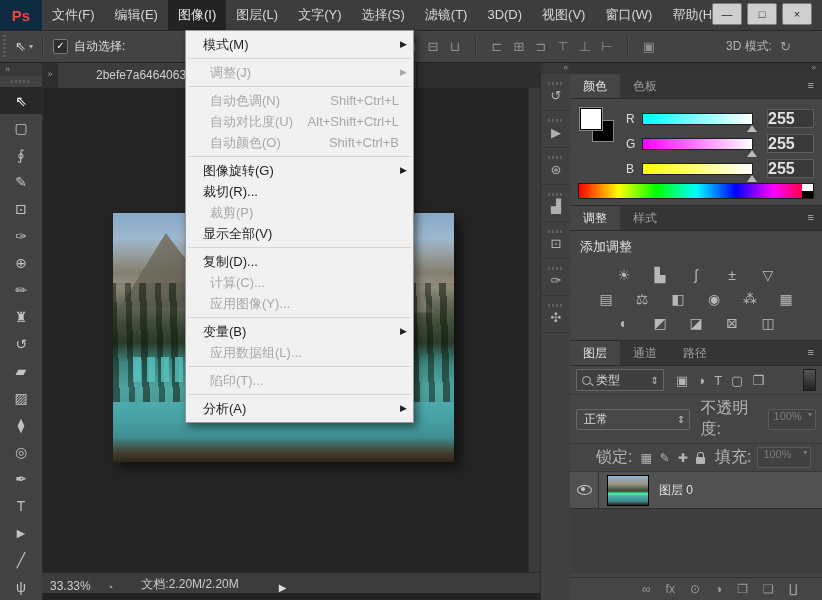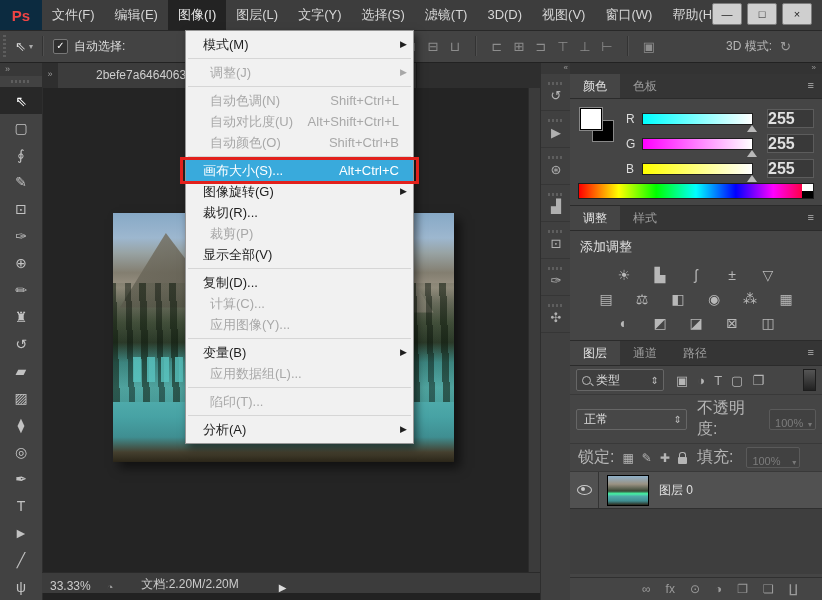--- a/index.html
+++ b/index.html
@@ -113,21 +113,21 @@
   .typebox{display:flex;align-items:center;width:86px;height:20px;background:#3f3f3f;border:1px solid #666;border-radius:2px;}
   .searchicon{width:7px;height:7px;border:1px solid #bbb;border-radius:50%;position:relative;margin:0 5px;}
   .searchicon::after{content:'';position:absolute;width:4px;height:1px;background:#bbb;transform:rotate(45deg);right:-4px;bottom:-1px;}
   .typebox .t-label{color:#ddd;font-size:12px;}
   .updown{margin-left:auto;padding-right:4px;color:#bbb;font-size:10px;}
   .lfilter-icons{display:flex;gap:9px;margin-left:12px;color:#b5b5b5;font-size:13px;}
   .lf-toggle{margin-left:auto;width:11px;height:20px;background:linear-gradient(180deg,#555,#222);border:1px solid #1d1d1d;}
   .blendbox{display:flex;align-items:center;width:126px;height:19px;background:#474747;border:1px solid #666;border-radius:2px;}
   .blendbox .t-label{color:#ddd;font-size:12px;padding-left:7px;}
   .small-label{color:#b5b5b5;font-size:16px;margin-left:10px;}
-  .valbox{display:flex;align-items:flex-end;width:52px;height:19px;background:#414141;border:1px solid #5a5a5a;border-radius:2px;margin-left:13px;}
+  .valbox{display:flex;align-items:flex-start;width:52px;height:19px;background:#414141;border:1px solid #5a5a5a;border-radius:2px;margin-left:6px;}
   .valbox .v{color:#7c7c7c;font-size:11px;padding-left:5px;}
   .valbox .dd{margin-left:auto;padding-right:3px;color:#777;font-size:8px;}
   .lock-icons{display:flex;gap:8px;margin-left:8px;color:#b5b5b5;font-size:12px;align-items:center;}
   .lockicon{width:9px;height:7px;background:#b5b5b5;position:relative;display:inline-block;margin-top:5px;border-radius:1px;}
   .lockicon::before{content:'';position:absolute;left:1px;top:-5px;width:5px;height:4px;border:1.5px solid #b5b5b5;border-bottom:none;border-radius:3px 3px 0 0;}
   .layer-list{background:#3e3e3e;height:102px;}
   .layer-row{display:flex;align-items:center;height:36px;background:#515151;border-bottom:1px solid #2f2f2f;}
   .eye-col{width:28px;height:36px;border-right:1px solid #333;display:flex;align-items:center;justify-content:center;}
   .eye{width:13px;height:8px;border:1px solid #c9c9c9;border-radius:50%;position:relative;}
   .eye::after{content:'';position:absolute;left:3.5px;top:1px;width:4px;height:4px;background:#c9c9c9;border-radius:50%;}
@@ -428,21 +428,21 @@
           <span class="t-label">正常</span>
           <span class="updown">⇕</span>
         </div>
         <span class="small-label">不透明度:</span>
         <div class="valbox">
           <span class="v">100%</span>
           <span class="dd">▾</span>
         </div>
       </div>
       <div class="lp-row">
-        <span class="small-label" style="margin-left:2px;">锁定:</span>
+        <span class="small-label" style="margin-left:20px;">锁定:</span>
         <div class="lock-icons" id="lock-icons">
             <span>▦</span>
             <span>✎</span>
             <span>✚</span>
             <span class="lockicon"></span>
           </div>
         <span class="small-label">填充:</span>
         <div class="valbox">
           <span class="v">100%</span>
           <span class="dd">▾</span>
@@ -471,21 +471,20 @@
 
   <div class="menu" id="image-menu">
       <div class="menu-item"><span class="mi-label">模式(M)</span><span class="mi-arrow">▶</span></div>
       <div class="menu-sep"></div>
       <div class="menu-item disabled"><span class="mi-label">调整(J)</span><span class="mi-arrow">▶</span></div>
       <div class="menu-sep"></div>
       <div class="menu-item disabled"><span class="mi-label">自动色调(N)</span><span class="mi-short">Shift+Ctrl+L</span></div>
       <div class="menu-item disabled"><span class="mi-label">自动对比度(U)</span><span class="mi-short">Alt+Shift+Ctrl+L</span></div>
       <div class="menu-item disabled"><span class="mi-label">自动颜色(O)</span><span class="mi-short">Shift+Ctrl+B</span></div>
       <div class="menu-sep"></div>
-      <div class="menu-item hl"><span class="mi-label">画布大小(S)...</span><span class="mi-short">Alt+Ctrl+C</span><div class="redbox"></div></div>
       <div class="menu-item"><span class="mi-label">图像旋转(G)</span><span class="mi-arrow">▶</span></div>
       <div class="menu-item"><span class="mi-label">裁切(R)...</span></div>
       <div class="menu-item disabled"><span class="mi-label">裁剪(P)</span></div>
       <div class="menu-item"><span class="mi-label">显示全部(V)</span></div>
       <div class="menu-sep"></div>
       <div class="menu-item"><span class="mi-label">复制(D)...</span></div>
       <div class="menu-item disabled"><span class="mi-label">计算(C)...</span></div>
       <div class="menu-item disabled"><span class="mi-label">应用图像(Y)...</span></div>
       <div class="menu-sep"></div>
       <div class="menu-item"><span class="mi-label">变量(B)</span><span class="mi-arrow">▶</span></div>

